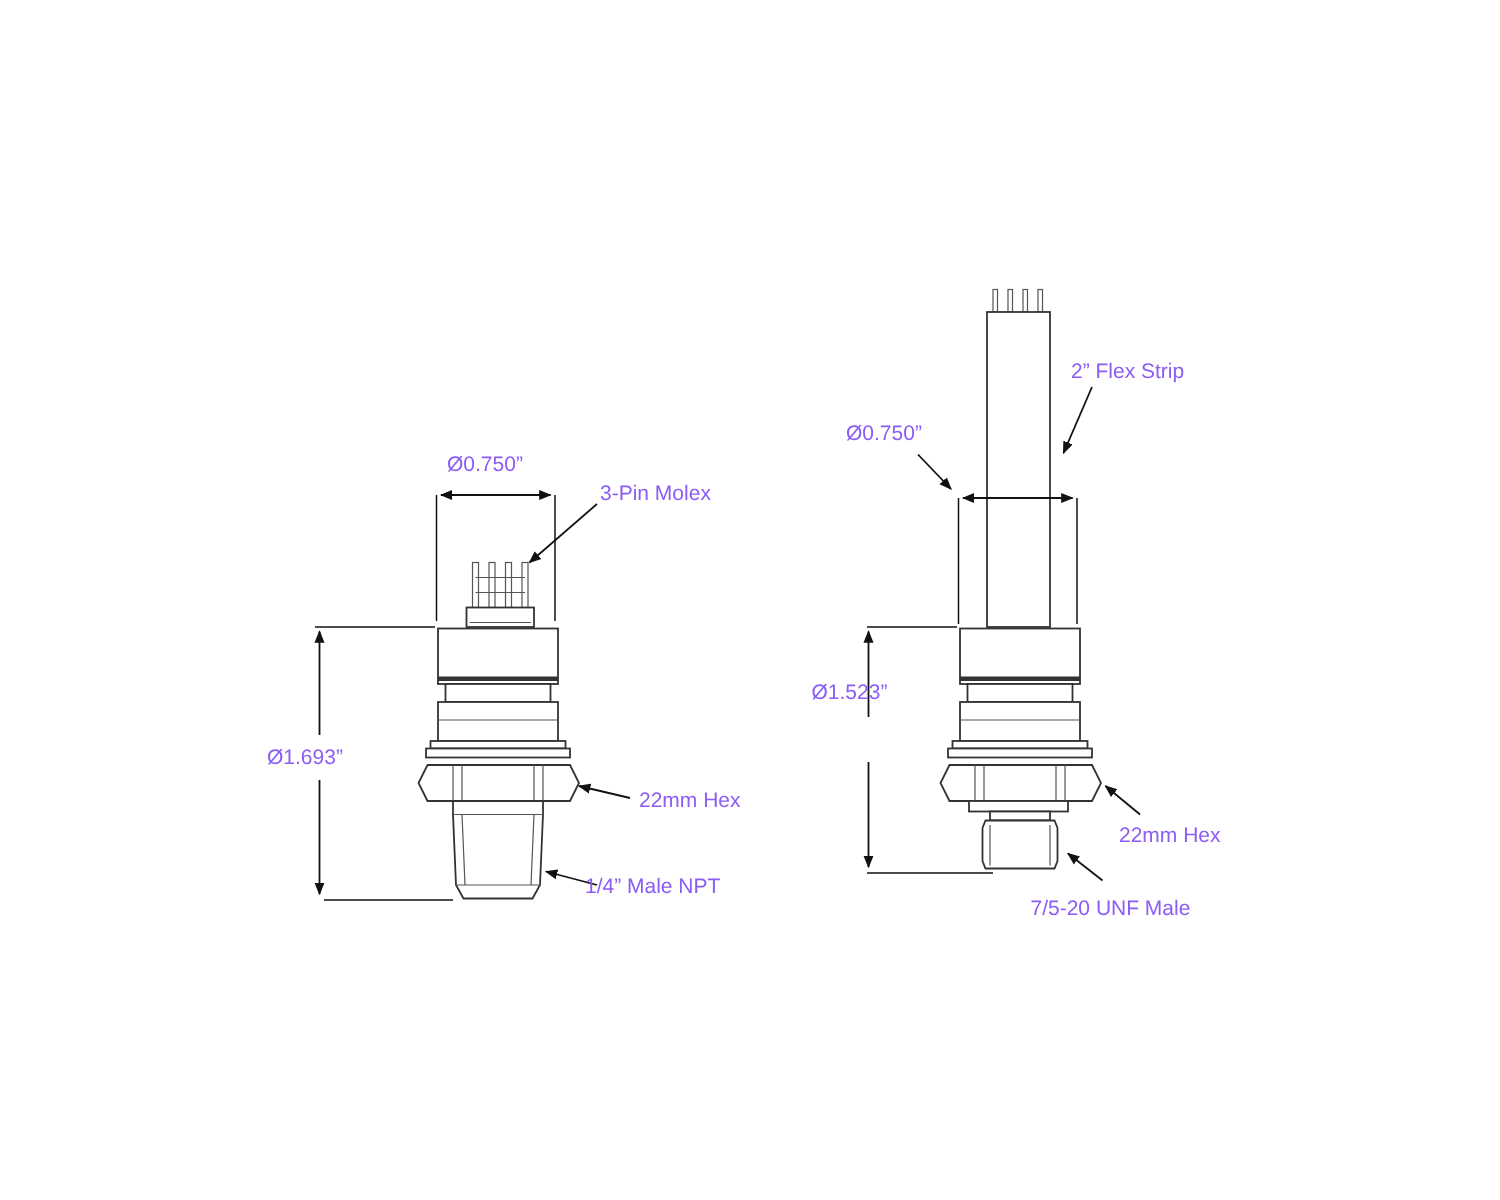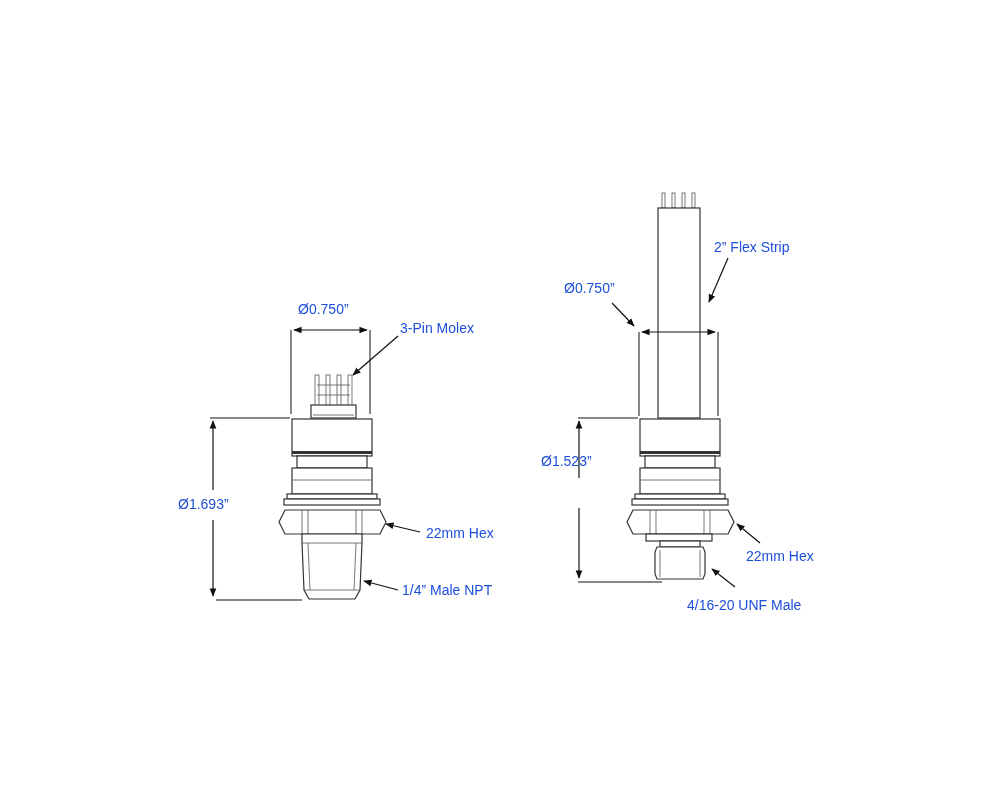--- a/index.html
+++ b/index.html
@@ -1,19 +1,19 @@
 <!DOCTYPE html>
 <html><head>
   <meta charset="utf-8">
   <style>
     html, body { margin: 0; padding: 0; background: #ffffff; }
     body { width: 1000px; height: 800px; position: relative; overflow: hidden;
            font-family: "Liberation Sans", "DejaVu Sans", sans-serif; }
     #drawing { position: absolute; left: 0; top: 0; width: 1000px; height: 800px; }
-    .lbl { position: absolute; font-size: 14px; color: #1d4ed8; white-space: nowrap; line-height: 16px; }
+    .lbl { position: absolute; font-size: 14px; color: #8b5cf6; white-space: nowrap; line-height: 16px; }
     .part { fill: #ffffff; stroke: #333; stroke-width: 1.2; }
     .thin { fill: none; stroke: #555; stroke-width: 0.8; }
     .dim { stroke: #111; stroke-width: 1.2; fill: none; }
     .ext { stroke: #111; stroke-width: 1; fill: none; }
   </style>
 </head>
 <body>
 
 <svg id="drawing" viewBox="0 0 1000 800" xmlns="http://www.w3.org/2000/svg">
   <defs>
@@ -117,19 +117,19 @@
     <line class="dim" x1="760" y1="543" x2="737" y2="524" marker-end="url(#ah)"></line>
 
     <line class="dim" x1="735" y1="587" x2="712" y2="569" marker-end="url(#ah)"></line>
   </g>
 </svg>
 
 <div class="lbl" style="left:298px; top:301px;">Ø0.750”</div>
 <div class="lbl" style="left:400px; top:320px;">3-Pin Molex</div>
 <div class="lbl" style="left:178px; top:496px;">Ø1.693”</div>
 <div class="lbl" style="left:426px; top:525px;">22mm Hex</div>
-<div class="lbl" style="left:402px; top:582px;">1/4” Male NPT</div>
+<div class="lbl" style="left:390px; top:582px;">1/4” Male NPT</div>
 
 <div class="lbl" style="left:564px; top:280px;">Ø0.750”</div>
 <div class="lbl" style="left:714px; top:239px;">2” Flex Strip</div>
 <div class="lbl" style="left:541px; top:453px;">Ø1.523”</div>
 <div class="lbl" style="left:746px; top:548px;">22mm Hex</div>
-<div class="lbl" style="left:687px; top:597px;">4/16-20 UNF Male</div>
+<div class="lbl" style="left:687px; top:597px;">7/5-20 UNF Male</div>
 
 </body></html>

